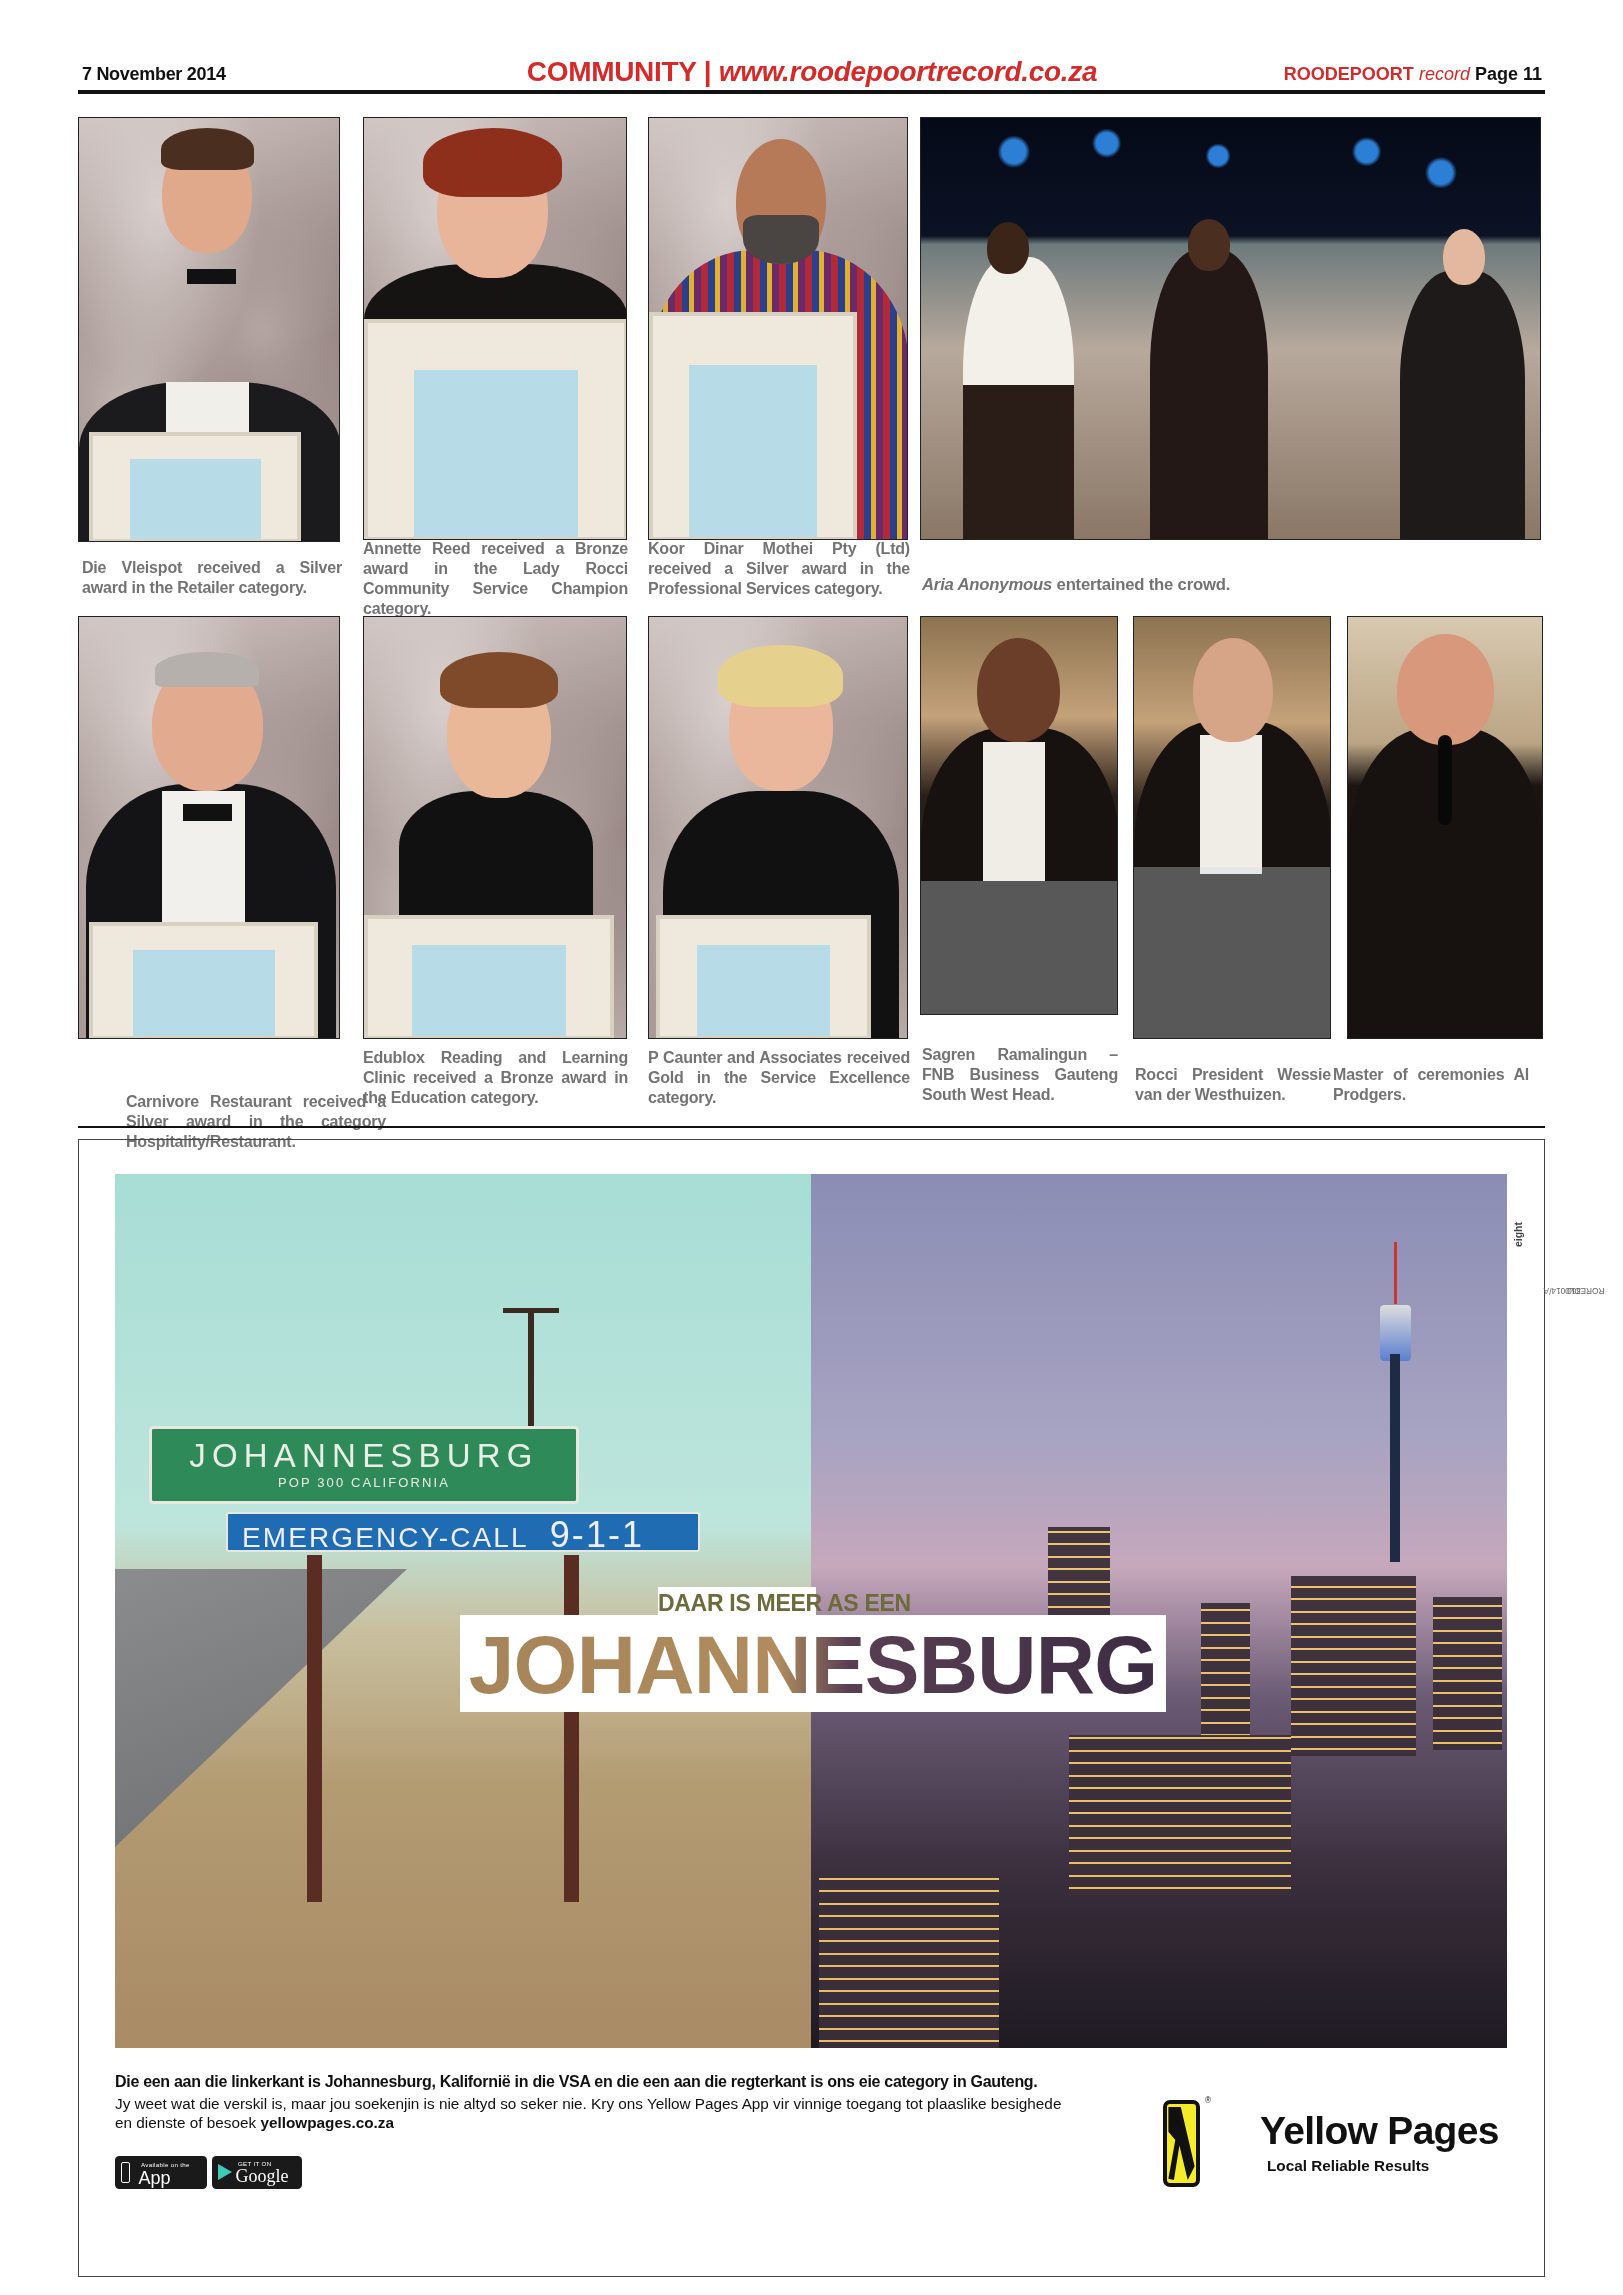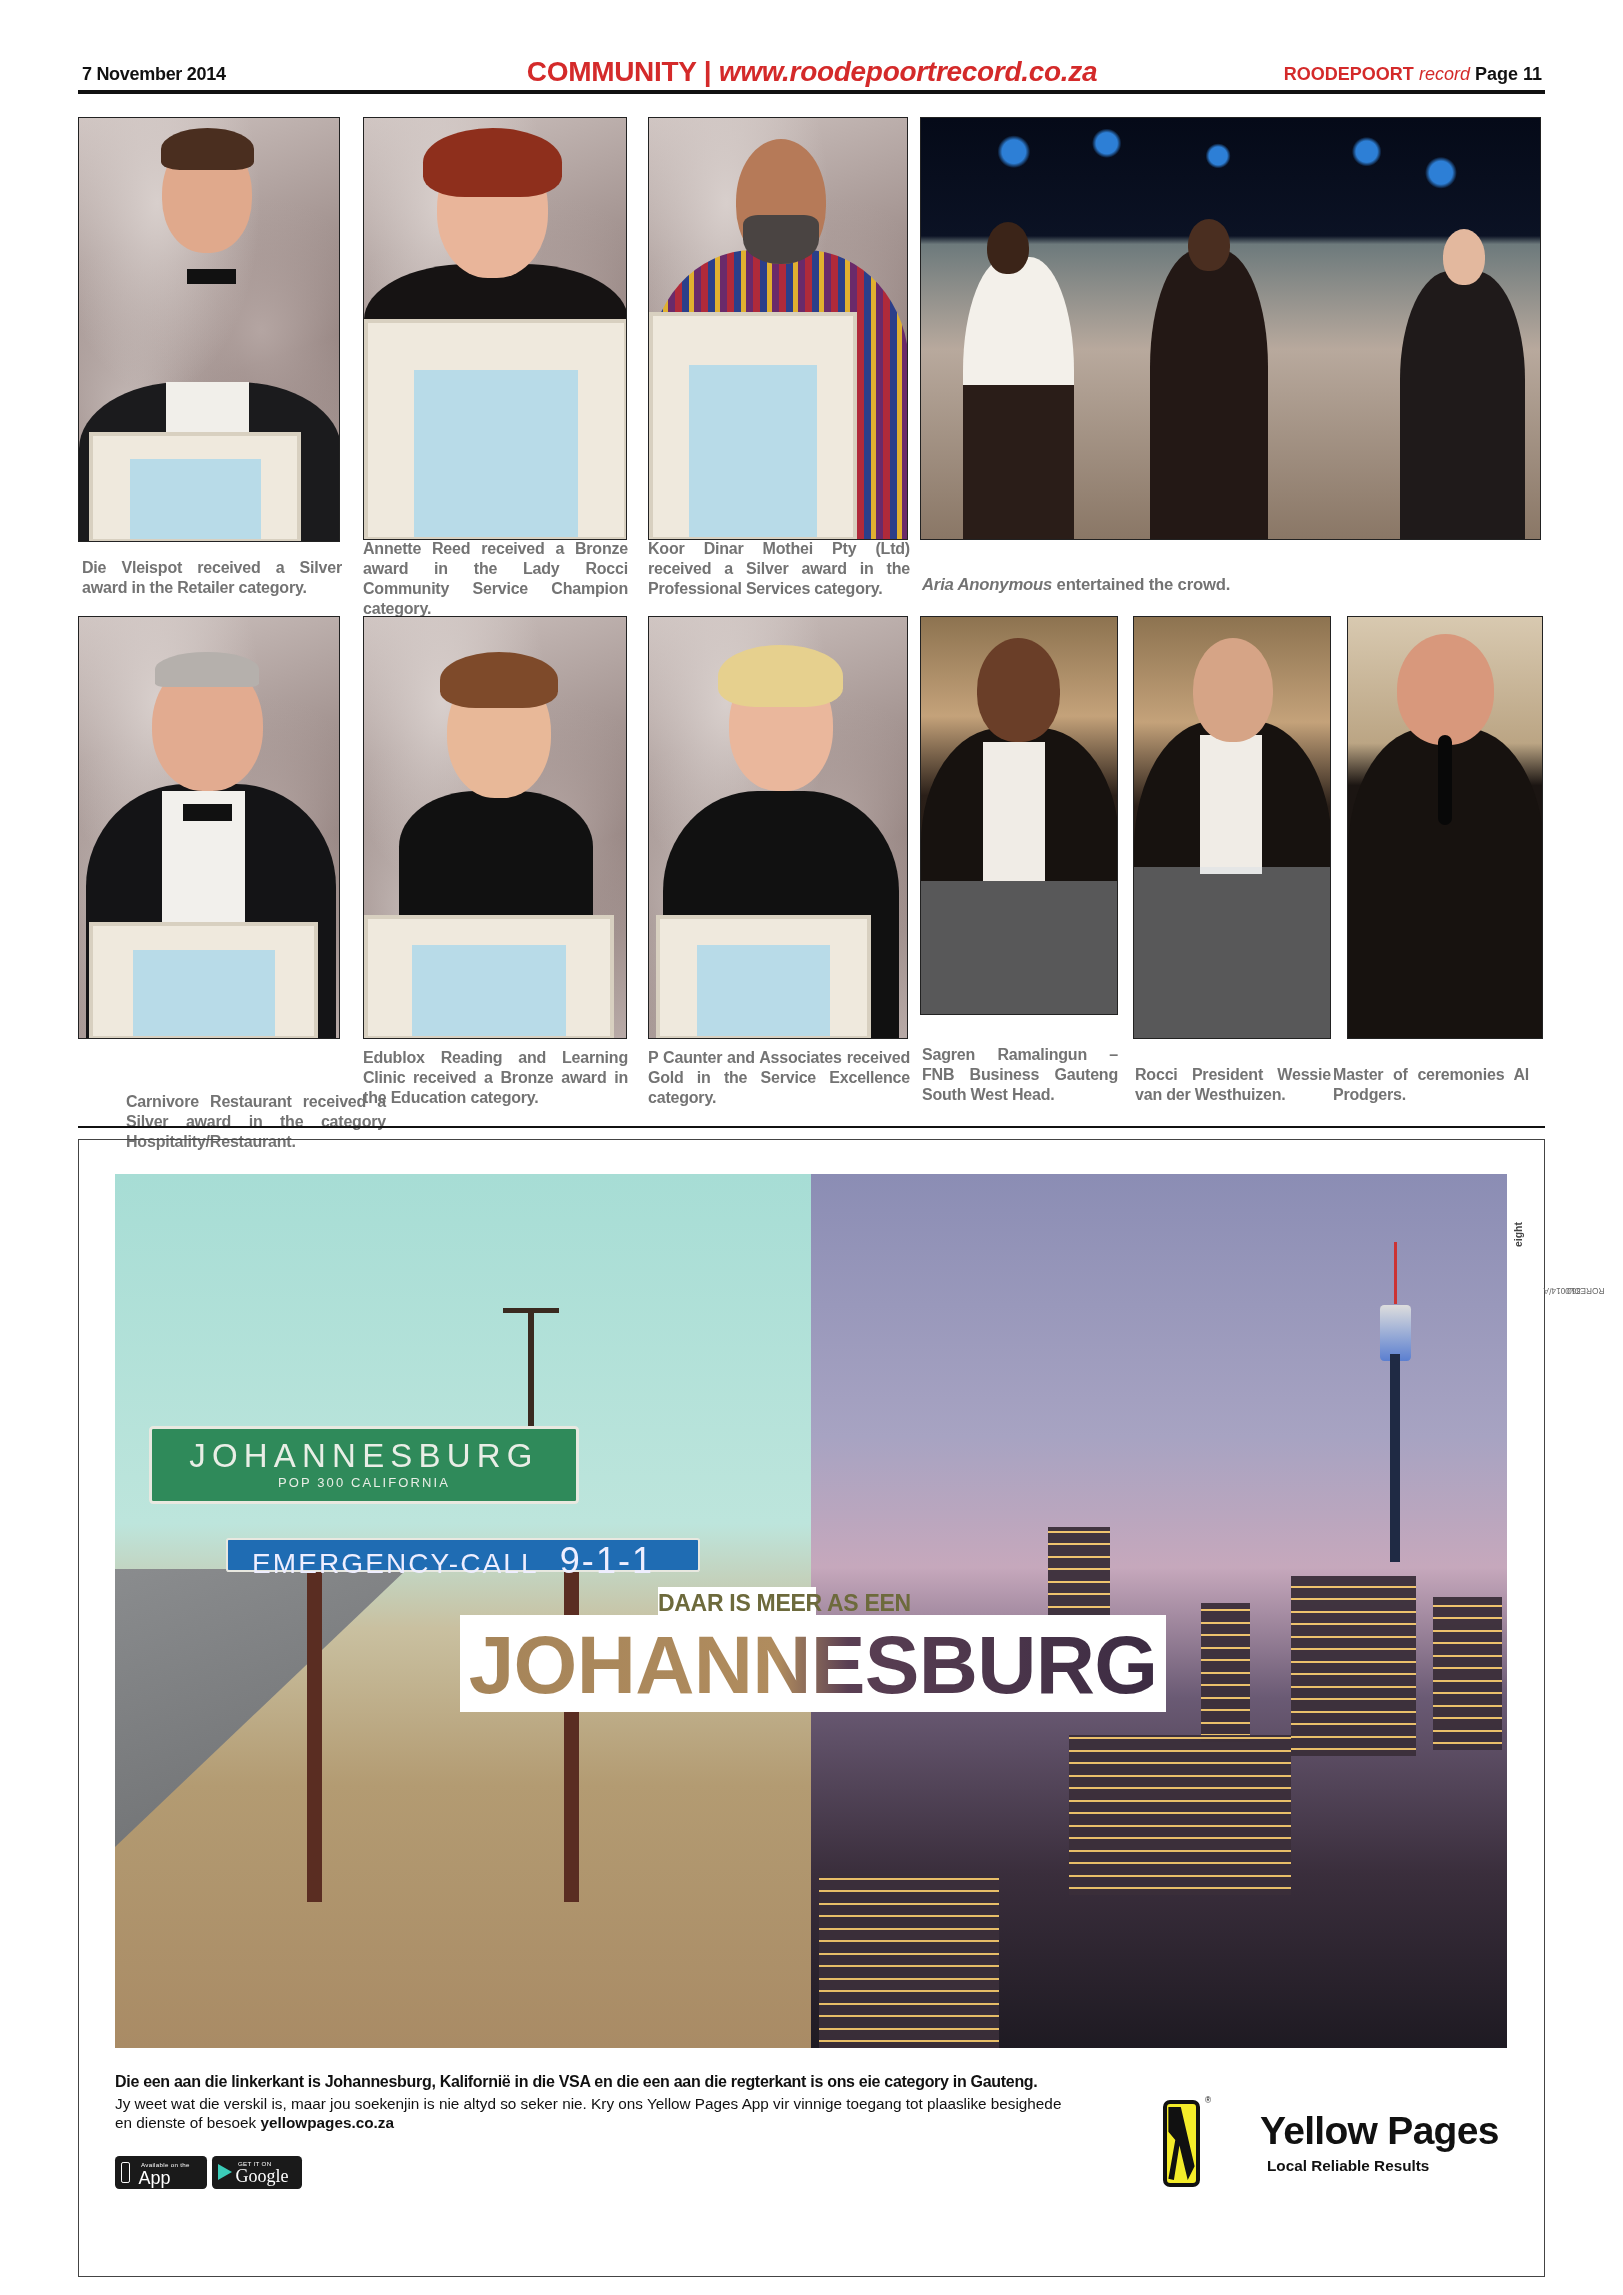--- a/index.html
+++ b/index.html
@@ -43,21 +43,21 @@
 
   
   .ad-box { left: 78px; top: 1139px; width: 1467px; height: 1138px; border: 1.4px solid #444; box-sizing: border-box; }
   .ad-left { left: 115px; top: 1174px; width: 696px; height: 874px; overflow: hidden;
              background: linear-gradient(180deg, #a7ddd5 0%, #bde5dc 40%, #c9c0a0 52%, #b39b72 70%, #a98b65 100%); }
   .ad-right { left: 811px; top: 1174px; width: 696px; height: 874px; overflow: hidden;
               background: linear-gradient(180deg, #8b8db4 0%, #a7a3c2 30%, #c6a8bc 45%, #6a5a74 60%, #3a2e3c 80%, #1e1a22 100%); }
   .sign-green { position: absolute; left: 149px; top: 1426px; width: 430px; height: 78px; background: #2f8a5a; border: 3.5px solid #e8e8e0; border-radius: 4.2px; box-sizing: border-box; color: #e9eee6; text-align: center; }
   .sign-green .t1 { font-size: 33px; letter-spacing: 6.2px; margin-top: 7px; line-height: 39px; }
   .sign-green .t2 { font-size: 13px; letter-spacing: 2.1px; }
-  .sign-blue { position: absolute; left: 226px; top: 1512px; width: 474px; height: 34px; background: #1f6cb3; border: 2.8px solid #e8e8e0; border-radius: 2.8px; box-sizing: border-box; color: #eef; font-size: 28px; letter-spacing: 2.1px; line-height: 42px; padding-left: 24px; white-space: nowrap; margin-top: 26px; }
+  .sign-blue { position: absolute; left: 226px; top: 1512px; width: 474px; height: 40px; background: #1f6cb3; border: 2.8px solid #e8e8e0; border-radius: 2.8px; box-sizing: border-box; color: #eef; font-size: 28px; letter-spacing: 2.1px; line-height: 42px; padding-left: 14px; white-space: nowrap; }
   .sign-blue .num { font-size: 36px; margin-left: 21px; }
   .post { position: absolute; background: #5a2d22; width: 15.3px; }
   .road { position: absolute; left: 115px; top: 1569px; width: 292px; height: 278px; background: linear-gradient(160deg, #8a8c8e, #6c6e70); clip-path: polygon(0 0, 100% 0, 0 100%); }
   .tower-shaft { position: absolute; left: 1390px; top: 1354px; width: 9.7px; height: 208px; background: #1f2a44; }
   .tower-pod { position: absolute; left: 1380px; top: 1305px; width: 30.5px; height: 56px; background: linear-gradient(180deg,#ddd,#5b7fd0); border-radius: 4.2px; }
   .tower-spire { position: absolute; left: 1394px; top: 1242px; width: 2.8px; height: 62px; background: #cc3333; }
   .bldg { position: absolute; background: repeating-linear-gradient(0deg, #3b2f3a 0 5.6px, #f2c66b 5.6px 7.6px, #3b2f3a 7.6px 12.5px), #4a3b48; opacity: .95; }
 
   .tag-small { left: 658px; top: 1587px; width: 158px; height: 33px; background: #fff; }
   .tag-small-text { left: 658px; top: 1590px; width: 158px; text-align: center; font-size: 23px; font-weight: bold; color: #6d6a3c; letter-spacing: -0.3px; white-space: nowrap; }

